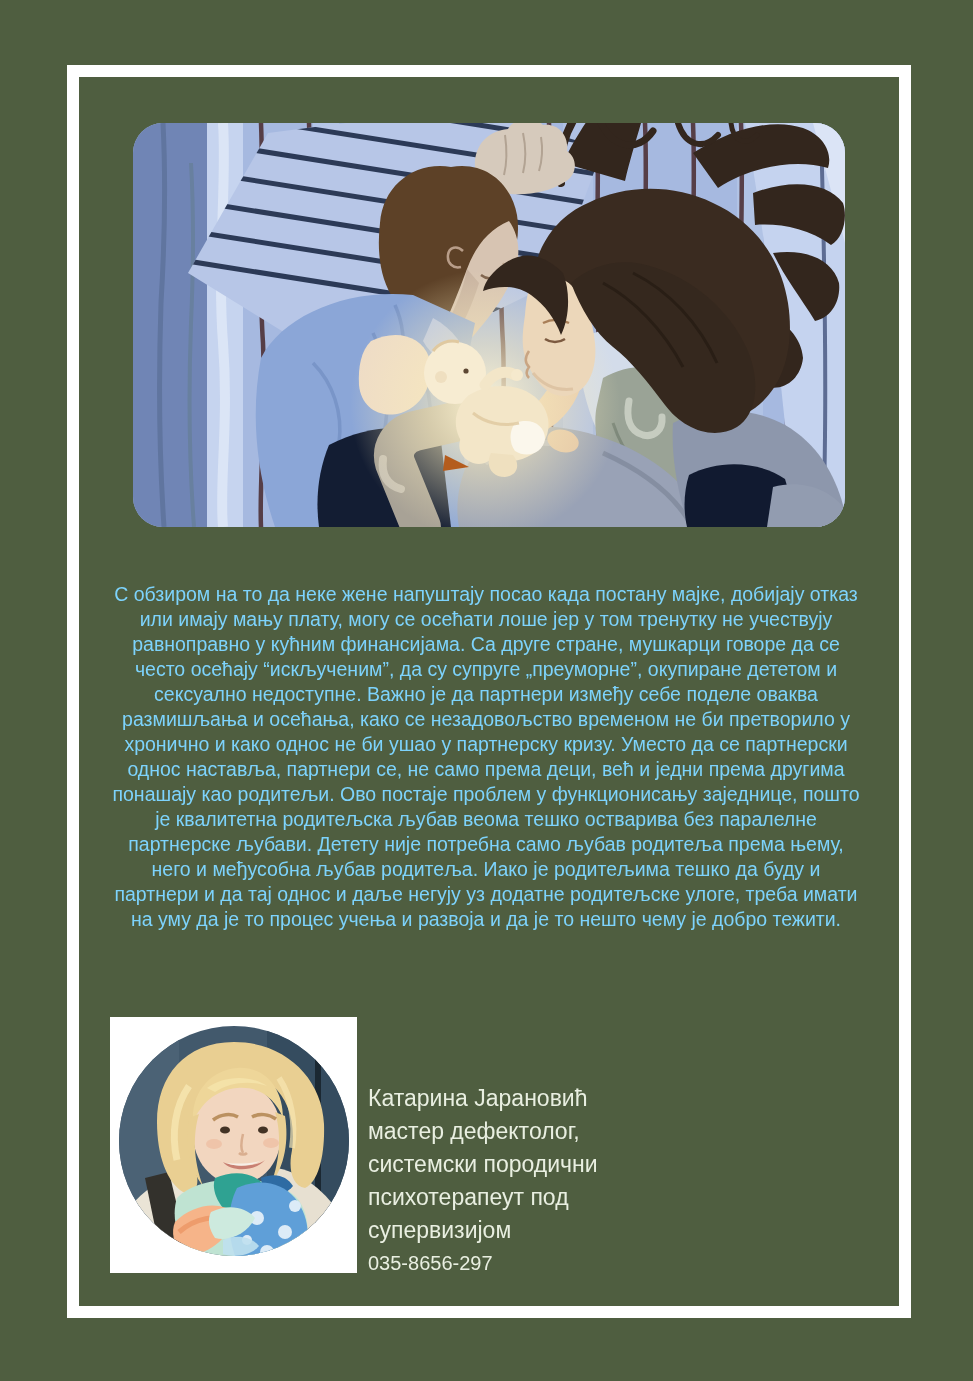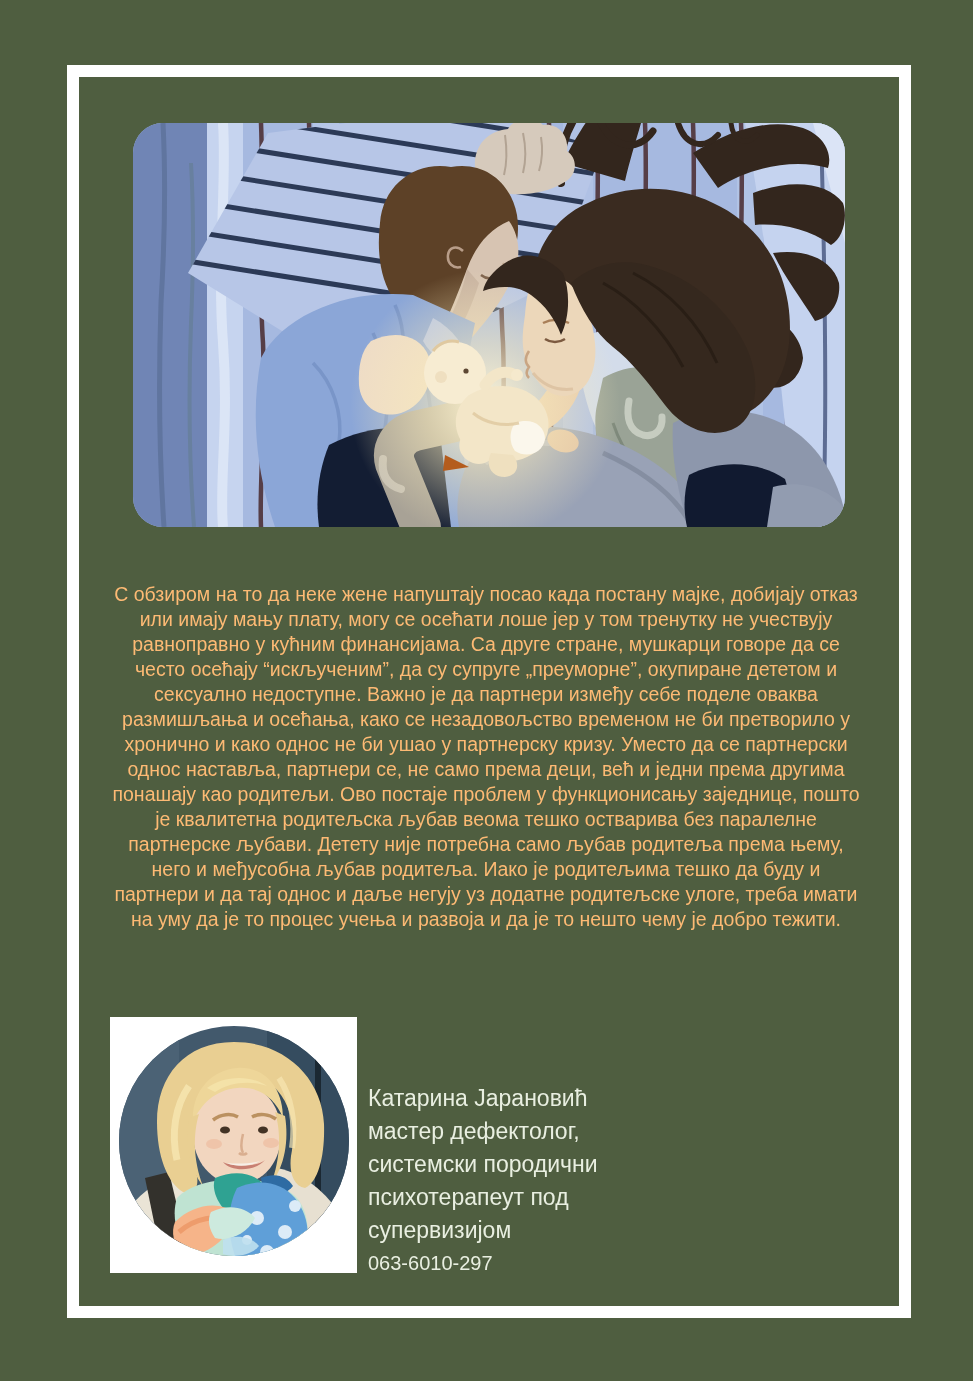--- a/index.html
+++ b/index.html
@@ -18,21 +18,21 @@
   }
   .hero{
     position:absolute;left:133px;top:123px;width:712px;height:404px;
     border-radius:30px;overflow:hidden;
   }
   .hero svg{display:block;width:712px;height:404px;}
   .body-text{
     position:absolute;left:110px;top:582px;width:752px;
     text-align:center;
     font-size:19.5px;line-height:25px;
-    color:#fdba74;
+    color:#7dd3fc;
     margin:0;
   }
   .photo-box{
     position:absolute;left:110px;top:1017px;width:247px;height:256px;
     background:#ffffff;
   }
   .photo-box svg{display:block;margin:9px auto 0 auto;width:230px;height:230px;}
   .author{
     position:absolute;left:368px;top:1082px;width:330px;
     text-align:left;color:#e9efe1;
@@ -273,16 +273,16 @@
       </g>
     </svg>
   </div>
 
   <div class="author">
     <div class="author-block">Катарина Јарановић
 мастер дефектолог,
 системски породични
 психотерапеут под
 супервизијом</div>
-    <div class="author-phone">063-6010-297</div>
+    <div class="author-phone">035-8656-297</div>
   </div>
 
 </div>
 
 </body></html>

